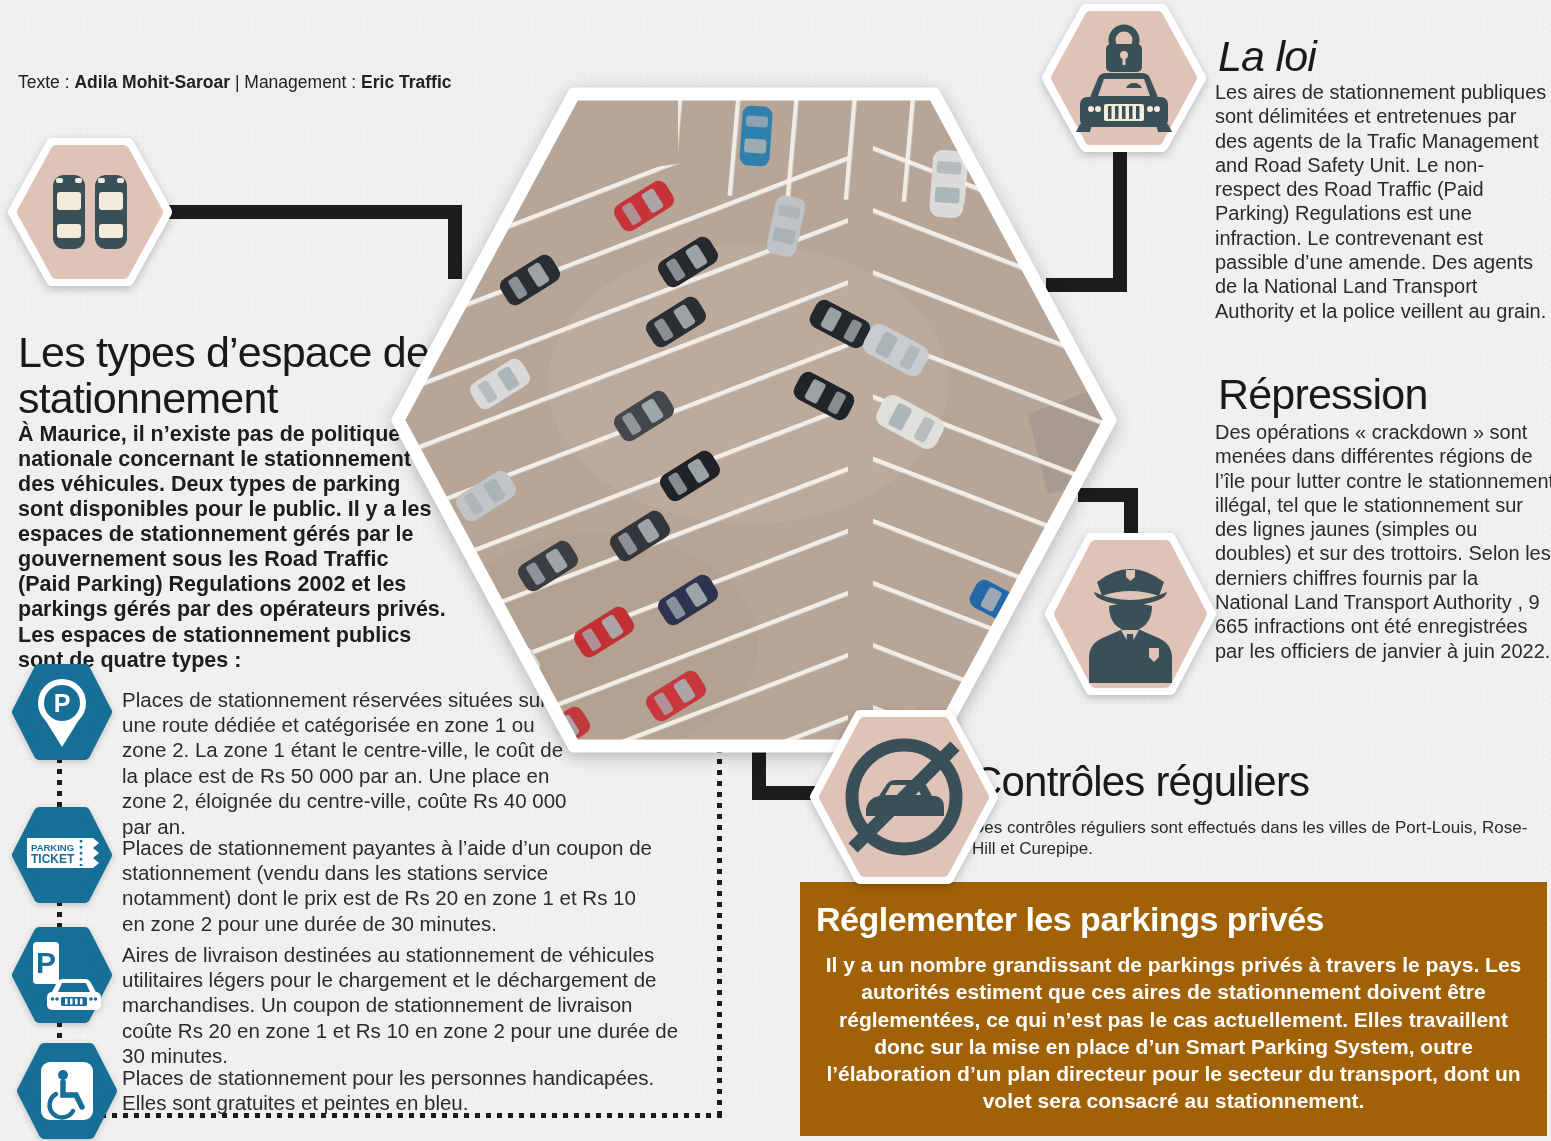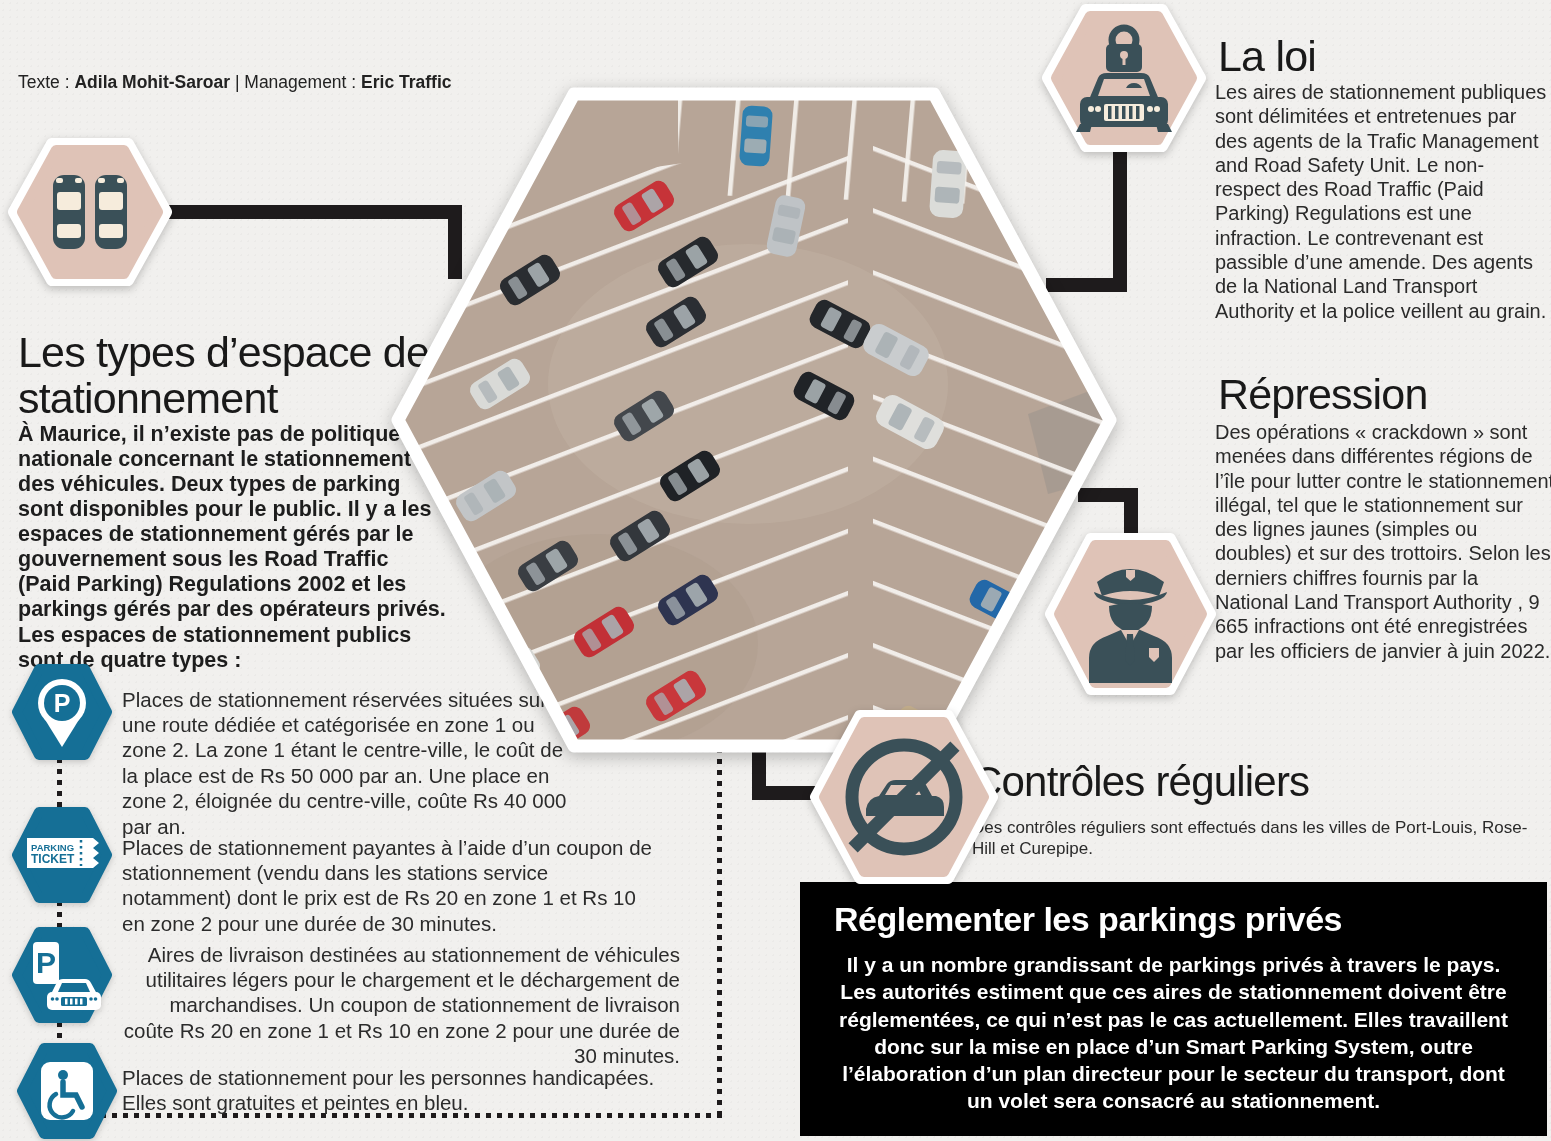--- a/index.html
+++ b/index.html
@@ -11,33 +11,33 @@
     font-family:"Liberation Sans", sans-serif;
     color:#232021;
   }
   .abs{position:absolute;}
   
   .byline{left:18px;top:72px;font-size:17.5px;color:#222;}
   .byline b{font-weight:700;}
   .h-big{font-size:43px;font-weight:400;line-height:1.07;letter-spacing:-0.8px;color:#191919;}
   .types-title{left:18px;top:300px;width:430px;}
   .types-intro{left:18px;top:400px;width:428px;font-size:21.5px;font-weight:700;line-height:1.17;color:#1d1d1d;}
-  .laloi-title{left:1218px;top:4px;}
+  .laloi-title{left:1218px;top:4px;font-style:italic;}
   .laloi-body{left:1215px;top:60px;width:334px;font-size:20px;line-height:1.215;color:#2a2a2a;}
   .repr-title{left:1218px;top:342px;}
   .repr-body{left:1215px;top:400px;width:340px;font-size:20px;line-height:1.215;color:#2a2a2a;}
   .ctrl-title{left:972px;top:732px;font-size:42px;}
   .ctrl-body{left:972px;top:800px;width:575px;font-size:17px;line-height:1.25;color:#2a2a2a;}
   .list-text{font-size:20.5px;line-height:1.24;color:#2b2b2b;}
   .item1{left:122px;top:666px;width:452px;}
   .item2{left:122px;top:814px;width:540px;}
-  .item3{left:122px;top:921px;width:558px;text-align:right;}
+  .item3{left:122px;top:921px;width:558px;}
   .item4{left:122px;top:1044px;width:560px;}
   
-  .priv-box{left:800px;top:882px;width:747px;height:254px;background:#000000;box-sizing:border-box;padding:18px 34px;}
+  .priv-box{left:800px;top:882px;width:747px;height:254px;background:#a16207;box-sizing:border-box;padding:18px 16px;}
   .priv-title{font-size:34px;font-weight:700;color:#fff;letter-spacing:-0.5px;margin:0 0 12px 0;}
   .priv-body{font-size:21px;font-weight:700;color:#fff;line-height:1.3;margin:0;text-align:center;}
   
   .bar{background:#1E1B1C;z-index:1;}
   .dot-v{width:5px;background-image:repeating-linear-gradient(to bottom,#1E1B1C 0 5px,transparent 5px 11px);z-index:0;}
   .dot-h{height:5px;background-image:repeating-linear-gradient(to right,#1E1B1C 0 5px,transparent 5px 11px);z-index:0;}
   
   .hex-svg{position:absolute;filter:drop-shadow(0 3px 4px rgba(0,0,0,0.22));z-index:3;}
   .teal-hex{position:absolute;filter:drop-shadow(0 2px 3px rgba(0,0,0,0.18));z-index:3;}
   .photo-wrap{left:388px;top:84px;z-index:2;filter:drop-shadow(0 4px 8px rgba(0,0,0,0.25));}

